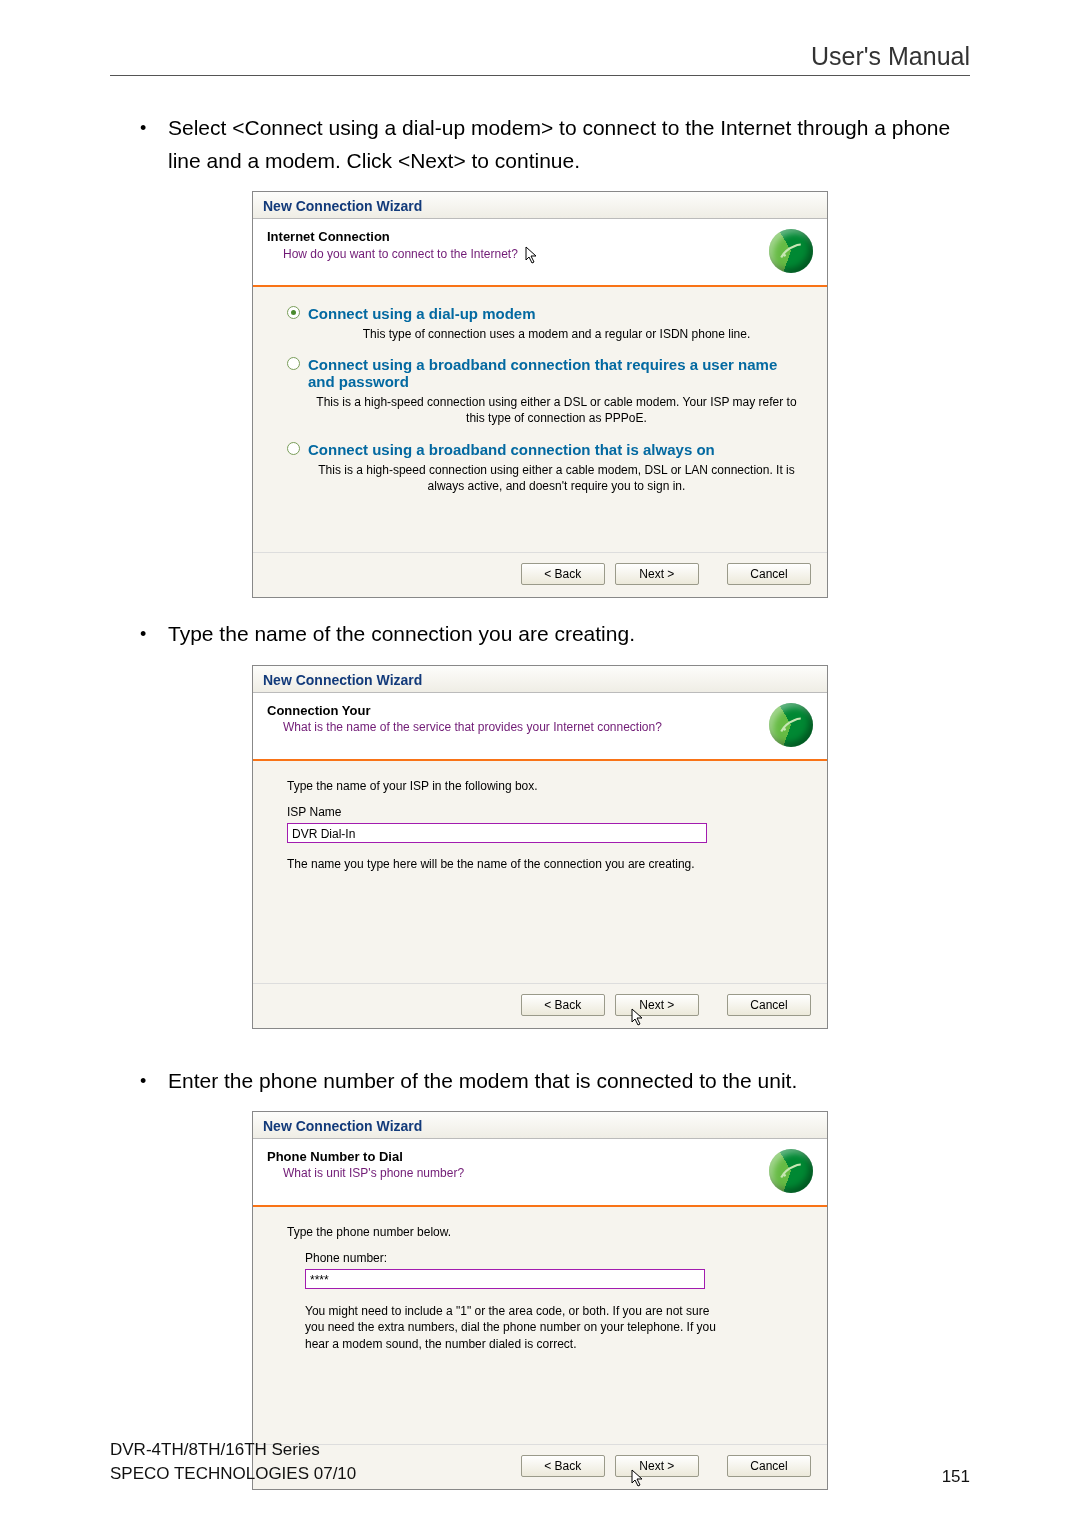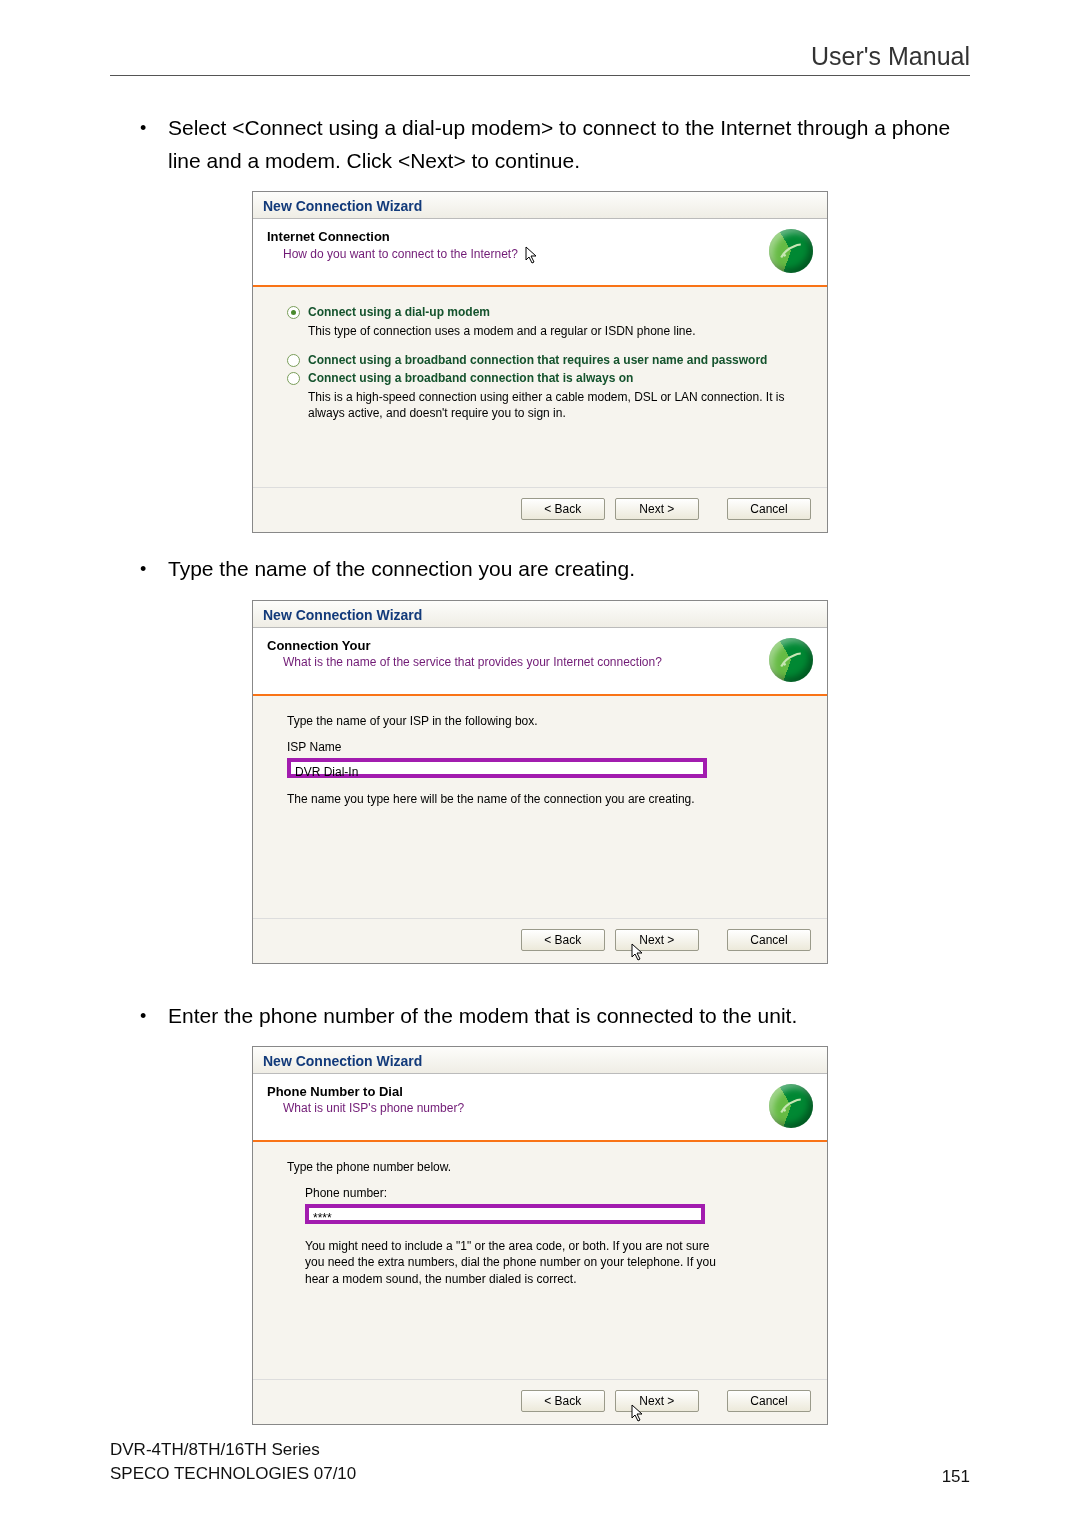--- a/index.html
+++ b/index.html
@@ -71,22 +71,22 @@
     padding: 18px 22px 12px 34px;
     min-height: 200px;
     font-size: 12px;
   }
   .radio-row { display:flex; align-items:flex-start; margin-bottom:4px; }
   .radio-dot {
     width:13px;height:13px;border-radius:50%;border:1px solid #7a9e5a;background:#fff;
     margin-right:8px;margin-top:1px;flex:0 0 13px;position:relative;
   }
   .radio-dot.sel::after{ content:"";position:absolute;inset:3px;border-radius:50%;background:#4a8a2d; }
-  .radio-label { font-weight:bold;font-size:12px;color:#14532d; }
-  .radio-desc { font-size:12px;color:#000;margin:2px 0 14px 21px;line-height:1.35; }
+  .radio-label { font-weight:bold;font-size:15px;color:#0369a1; }
+  .radio-desc { font-size:12px;color:#000;margin:2px 0 14px 21px;line-height:1.35;text-align:center; }
   .wizard-buttons {
     background:#f6f4ee;
     border-top:1px solid #ddd;
     padding:10px 16px 12px 16px;
     text-align:right;
   }
   .wbtn {
     display:inline-block;
     min-width:84px;
     padding:3px 10px;
@@ -94,21 +94,21 @@
     border:1px solid #9a9a8a;
     background:linear-gradient(#fff,#ece9da);
     border-radius:2px;
     margin-left:6px;
     text-align:center;
     color:#000;
   }
   .wbtn.gap { margin-left:24px; }
   .ibox {
     width: 420px;
-    border:4px solid #a21caf;
+    border:1px solid #a21caf;
     background:#fff;
     padding:2px 4px;
     font-size:12px;
     height:20px;
     line-height:16px;
     color:#000;
   }
   .cursor-arrow {
     display:inline-block;width:14px;height:18px;vertical-align:middle;margin-left:4px;
   }
@@ -155,20 +155,21 @@
       <div class="radio-row">
         <div class="radio-dot sel"></div>
         <div class="radio-label">Connect using a dial-up modem</div>
       </div>
       <div class="radio-desc">This type of connection uses a modem and a regular or ISDN phone line.</div>
 
       <div class="radio-row">
         <div class="radio-dot"></div>
         <div class="radio-label">Connect using a broadband connection that requires a user name and password</div>
       </div>
+      <div class="radio-desc">This is a high-speed connection using either a DSL or cable modem. Your ISP may refer to this type of connection as PPPoE.</div>
 
       <div class="radio-row">
         <div class="radio-dot"></div>
         <div class="radio-label">Connect using a broadband connection that is always on</div>
       </div>
       <div class="radio-desc" style="margin-bottom:46px">This is a high-speed connection using either a cable modem, DSL or LAN connection. It is always active, and doesn't require you to sign in.</div>
     </div>
     <div class="wizard-buttons">
       <span class="wbtn">&lt; Back</span>
       <span class="wbtn">Next &gt;</span>

